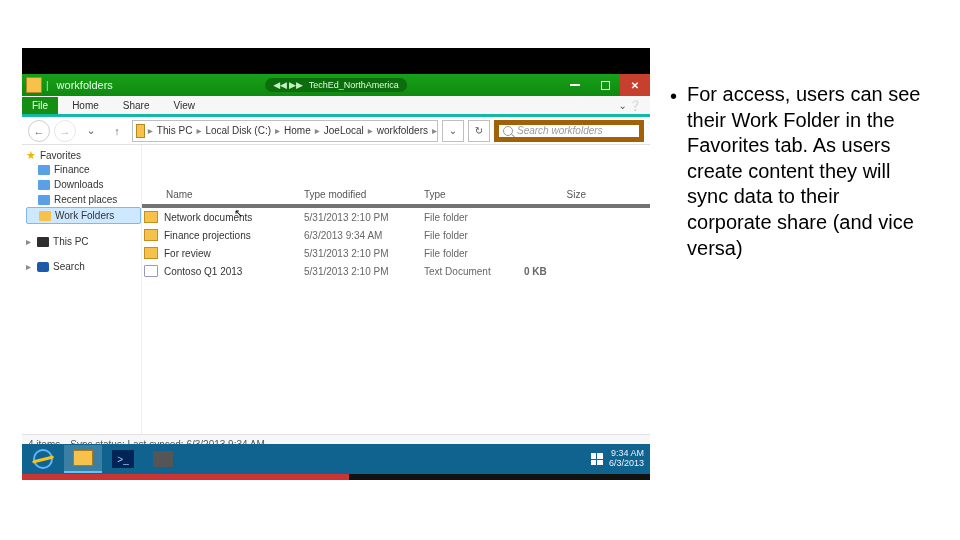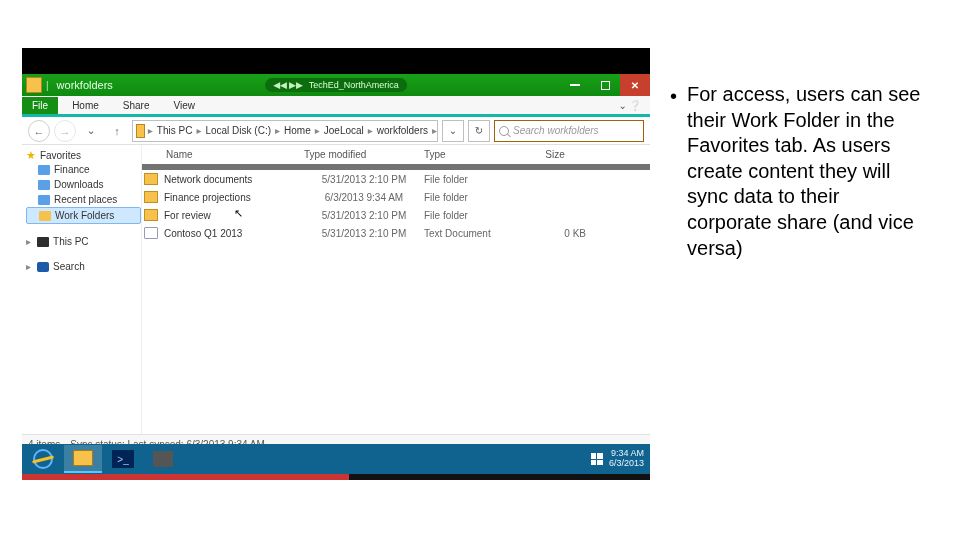--- a/index.html
+++ b/index.html
@@ -37,49 +37,49 @@
   .ribbon .expand { margin-left: auto; padding-right: 8px; color: #555; }
 
   .navrow { height: 28px; display: flex; align-items: center; gap: 4px; padding: 0 6px; border-bottom: 1px solid #e1e1e1; }
   .navbtn { width: 22px; height: 22px; border: 1px solid #cfcfcf; border-radius: 50%; display: flex; align-items: center; justify-content: center; color: #666; font-size: 11px; }
   .navbtn.ghost { border: none; }
   .crumb { flex: 1; height: 22px; border: 1px solid #bfbfbf; background: #fff; display: flex; align-items: center; font-size: 10px; overflow: hidden; }
   .crumb .seg { padding: 0 4px; color: #333; white-space: nowrap; }
   .crumb .sep { color: #888; }
   .crumb .ficon { width: 14px; height: 14px; background: #f7c24b; border: 1px solid #b8861f; margin: 0 3px; }
   .small-btn { width: 22px; height: 22px; border: 1px solid #bfbfbf; display: flex; align-items: center; justify-content: center; color: #555; }
-  .search { width: 150px; height: 22px; border: 1px solid #a16207; display: flex; align-items: center; padding: 0 4px; color: #9a9a9a; font-style: italic; font-size: 10px; gap: 4px; }
+  .search { width: 150px; height: 22px; border: 5px solid #a16207; display: flex; align-items: center; padding: 0 4px; color: #9a9a9a; font-style: italic; font-size: 10px; gap: 4px; }
   .search .mag { width: 10px; height: 10px; border: 1px solid #9a9a9a; border-radius: 50%; position: relative; }
   .search .mag::after { content: ""; position: absolute; width: 4px; height: 1px; background: #9a9a9a; bottom: -1px; right: -3px; transform: rotate(40deg); }
 
   .body { flex: 1; display: flex; }
   .tree { width: 120px; border-right: 1px solid #eee; padding: 4px 0 0 4px; }
   .tree-group { margin-bottom: 10px; }
   .tree-head { display: flex; align-items: center; gap: 4px; font-size: 10px; color: #333; }
   .tree-head .star { color: #f2b500; font-size: 11px; }
   .tree-item { display: flex; align-items: center; gap: 4px; padding: 2px 0 2px 12px; font-size: 10px; color: #333; }
   .tree-item .ico { width: 12px; height: 10px; background: #5aa0e8; border-radius: 1px; }
   .tree-item.sel { background: #cde8ff; border: 1px solid #7fb8f0; border-radius: 2px; }
   .tree-item.pc .ico { background: #2e2e2e; border-radius: 1px; }
   .tree-item.net .ico { background: #1a5aa8; border-radius: 2px; }
   .tree-item.wf .ico { background: #f7c24b; }
 
   .files { flex: 1; display: flex; flex-direction: column; }
-  .fhead { display: flex; border-bottom: 6px solid #737373; font-size: 10px; color: #555; padding: 4px 2px; }
+  .fhead { display: flex; border-bottom: 4px solid #737373; font-size: 10px; color: #555; padding: 4px 2px; margin-top: 40px; }
   .col-name { flex: 0 0 160px; padding-left: 22px; }
   .col-date { flex: 0 0 120px; }
   .col-type { flex: 0 0 100px; }
-  .col-size { flex: 0 0 70px; text-align: center; padding-right: 8px; }
+  .col-size { flex: 0 0 70px; text-align: right; padding-right: 8px; }
   .frow { display: flex; align-items: center; padding: 3px 2px; font-size: 10px; color: #333; }
   .frow .ic { width: 14px; height: 12px; background: #f7c24b; border: 1px solid #c28f20; margin-right: 6px; }
   .frow .ic.txt { background: #fff; border: 1px solid #99b; border-radius: 1px; }
   .frow .nm { flex: 0 0 160px; display: flex; align-items: center; }
-  .frow .dt { flex: 0 0 120px; color: #666; text-align: center; }
+  .frow .dt { flex: 0 0 120px; color: #666; }
   .frow .tp { flex: 0 0 100px; color: #666; }
-  .frow .sz { flex: 0 0 70px; text-align: right; color: #666; padding-right: 8px; }
+  .frow .sz { flex: 0 0 70px; color: #666; padding-right: 8px; font-weight: bold; }
   .cursor { position: absolute; left: 212px; top: 159px; font-size: 11px; color: #000; pointer-events: none; }
 
   .status { height: 20px; border-top: 1px solid #e1e1e1; background: #f7f7f7; display: flex; align-items: center; padding: 0 6px; gap: 10px; font-size: 10px; color: #555; }
 
   
   .taskbar { position: absolute; left: 0; right: 0; bottom: 6px; height: 30px; background: #11638f; display: flex; align-items: center; padding: 0 2px; }
   .tb-app { width: 38px; height: 28px; display: flex; align-items: center; justify-content: center; margin-right: 2px; }
   .ie-ico { width: 20px; height: 20px; border: 2px solid #5fb4ff; border-radius: 50%; position: relative; }
   .ie-ico::after { content: ""; position: absolute; left: -3px; right: -3px; top: 7px; height: 2.5px; background: #f8c020; transform: rotate(-14deg); border-radius: 2px; }
   .fe-ico { width: 20px; height: 16px; background: #f7c24b; border: 1px solid #ad7a12; border-radius: 1px; }

